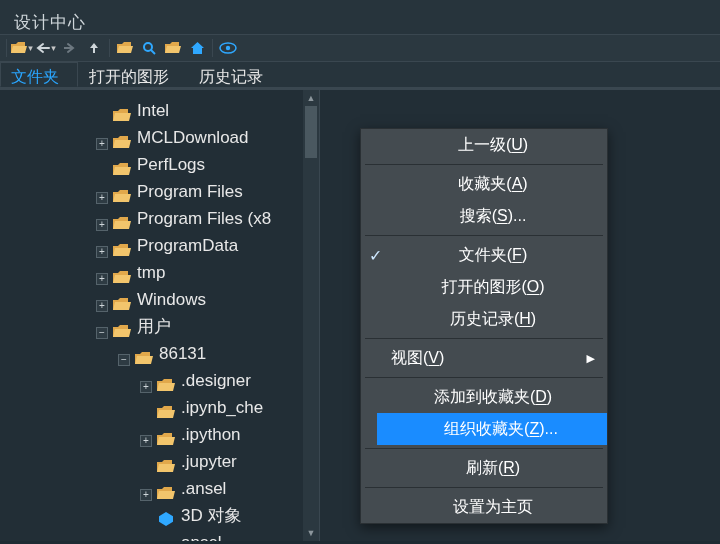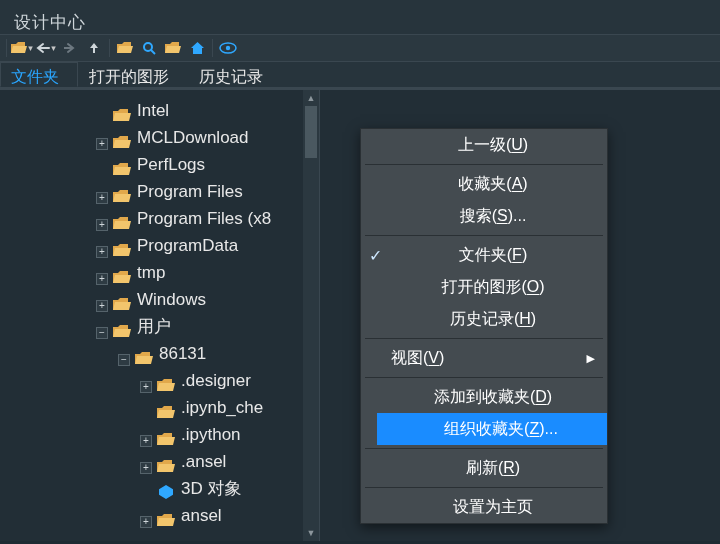--- a/index.html
+++ b/index.html
@@ -250,20 +250,31 @@
           <span class="fold" data-interactable="false">
             <svg width="18" height="15" viewBox="0 0 18 15">
               <path d="M0 3 L5 3 L7 1 L15 1 L15 13 L0 13 Z" fill="#e1a84b"></path>
               <path d="M2 5 L18 5 L16 13 L0 13 Z" fill="#f2c56c"></path>
             </svg>
           </span>
           <span class="lbl" data-interactable="false">.ipython</span>
         </div>
         <div class="row" data-interactable="true">
           <span class="pad" style="width:140px"></span>
+          <span class="exp blank" data-interactable="true"></span>
+          <span class="fold" data-interactable="false">
+            <svg width="18" height="15" viewBox="0 0 18 15">
+              <path d="M0 3 L5 3 L7 1 L15 1 L15 13 L0 13 Z" fill="#e1a84b"></path>
+              <path d="M2 5 L18 5 L16 13 L0 13 Z" fill="#f2c56c"></path>
+            </svg>
+          </span>
+          <span class="lbl" data-interactable="false">.jupyter</span>
+        </div>
+        <div class="row" data-interactable="true">
+          <span class="pad" style="width:140px"></span>
           <span class="exp" data-interactable="true">+</span>
           <span class="fold" data-interactable="false">
             <svg width="18" height="15" viewBox="0 0 18 15">
               <path d="M0 3 L5 3 L7 1 L15 1 L15 13 L0 13 Z" fill="#e1a84b"></path>
               <path d="M2 5 L18 5 L16 13 L0 13 Z" fill="#f2c56c"></path>
             </svg>
           </span>
           <span class="lbl" data-interactable="false">.ansel</span>
         </div>
         <div class="row" data-interactable="true">

